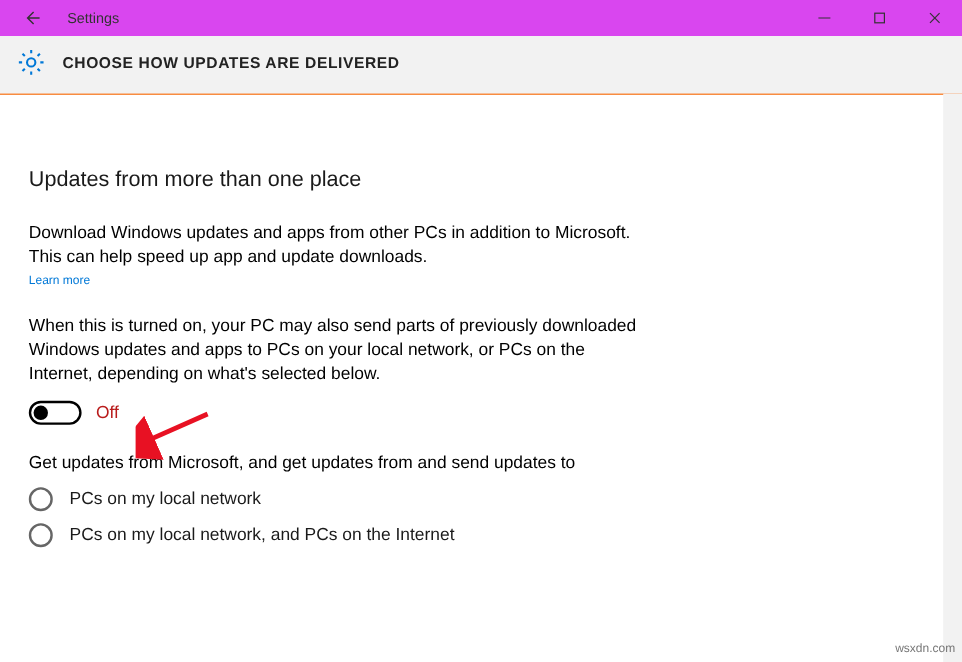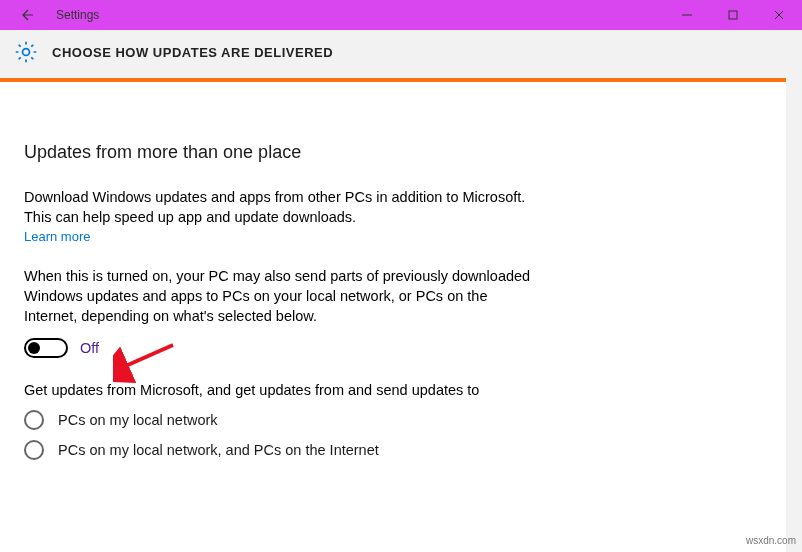--- a/index.html
+++ b/index.html
@@ -45,21 +45,21 @@
       justify-content: center;
       color: #333;
       cursor: pointer;
     }
     .header {
       display: flex;
       align-items: center;
       padding: 8px 12px 12px 12px;
       gap: 12px;
       background: #f2f2f2;
-      border-bottom: 4px solid #f97316;
+      border-bottom: 1px solid #f97316;
     }
     .gear-icon {
       color: #0078d7;
       width: 28px;
       height: 28px;
       display: flex;
       align-items: center;
       justify-content: center;
     }
     .page-title {
@@ -81,21 +81,21 @@
       margin-bottom: 24px;
     }
     .body-text {
       font-size: 14.5px;
       color: #000000;
       line-height: 1.38;
       max-width: 520px;
       margin-bottom: 0;
     }
     .learn-more {
-      font-size: 13px;
+      font-size: 10px;
       color: #0078d7;
       text-decoration: none;
       display: inline-block;
       margin-bottom: 22px;
       cursor: pointer;
     }
     .body-text.spaced { margin-bottom: 12px; }
     .toggle-row {
       display: flex;
       align-items: center;
@@ -115,21 +115,21 @@
       position: absolute;
       left: 2px;
       top: 2px;
       width: 12px;
       height: 12px;
       background: #000;
       border-radius: 50%;
     }
     .toggle-label {
       font-size: 14.5px;
-      color: #4c1d95;
+      color: #b91c1c;
     }
     .radio-row {
       display: flex;
       align-items: center;
       gap: 14px;
       margin-top: 10px;
     }
     .radio {
       width: 20px;
       height: 20px;

